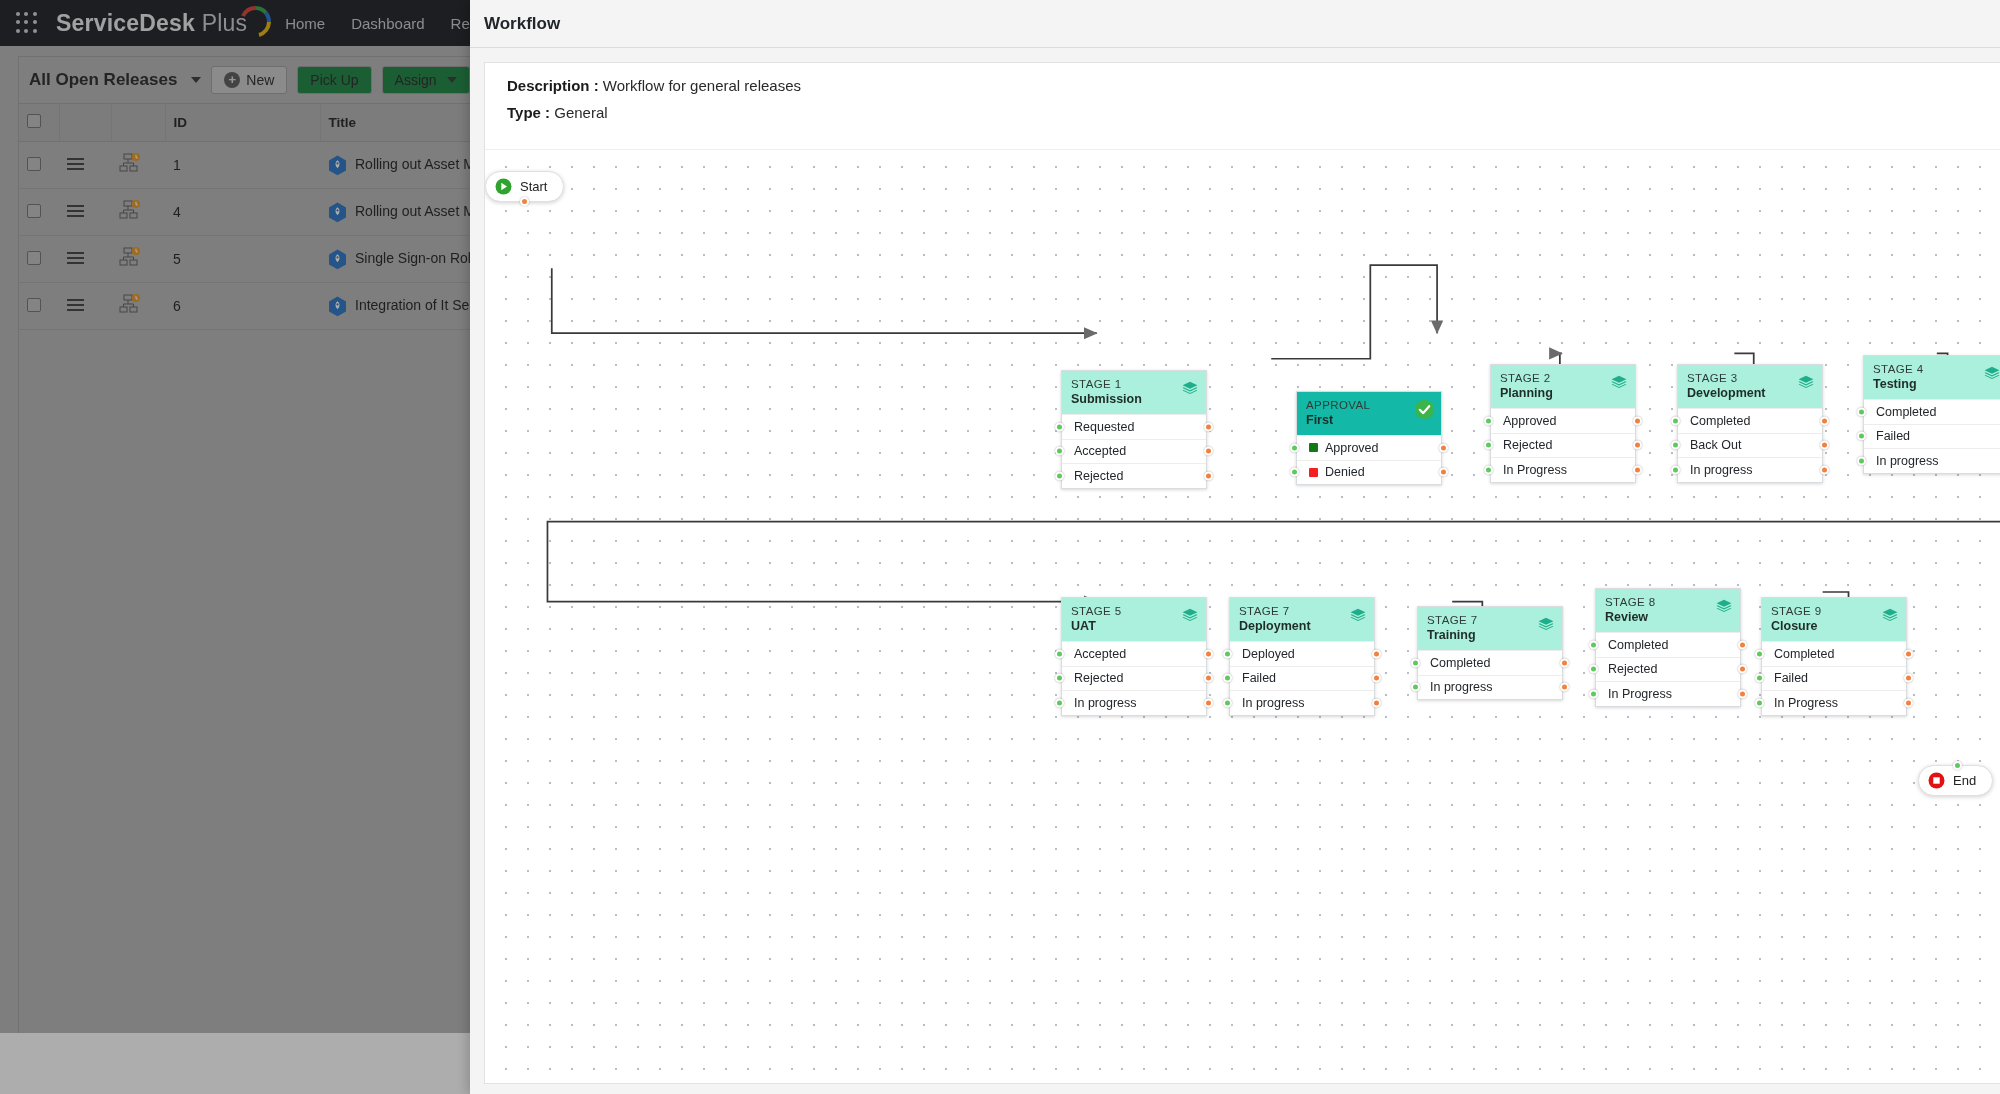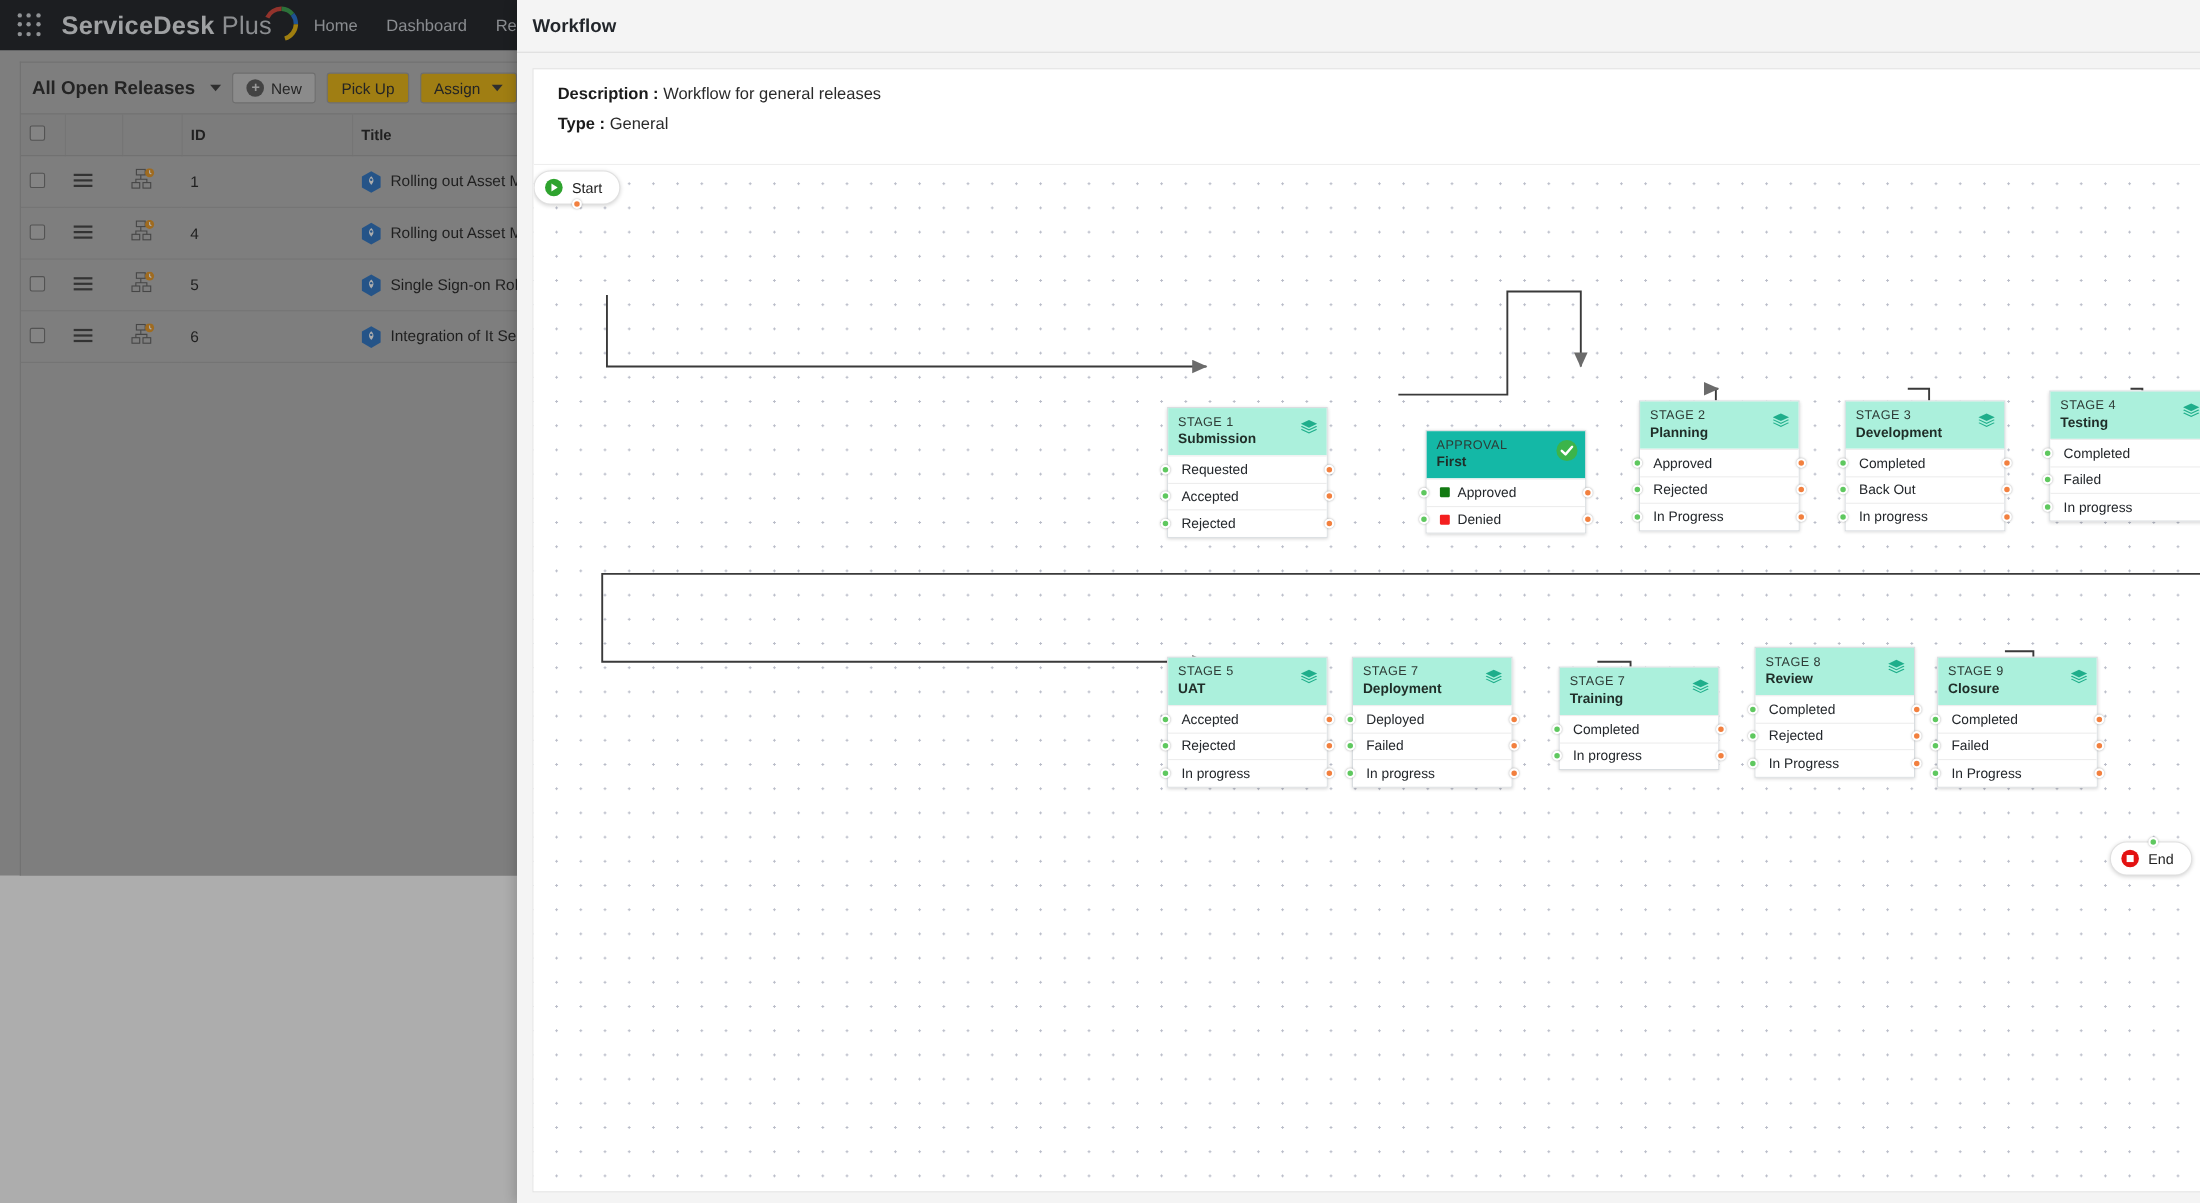--- a/index.html
+++ b/index.html
@@ -5,21 +5,21 @@
   * { box-sizing: border-box; margin: 0; padding: 0; }
   html, body { width: 2000px; height: 1094px; overflow: hidden; }
   body {
     font-family: "Liberation Sans", sans-serif;
     background: #ffffff;
     position: relative;
   }
 
   
   #app-backdrop {
-    position: absolute; left: 0; top: 0; width: 600px; height: 796px;
+    position: absolute; left: 0; top: 0; width: 600px; height: 1033px;
     overflow: hidden;
   }
   #app-dim {
     position: absolute; left: 0; top: 0; width: 600px; height: 1094px;
     background: rgba(40,40,40,0.38);
     z-index: 50; pointer-events: none;
   }
 
   .topbar {
     height: 46px; background: #16191d; display: flex; align-items: center;
@@ -42,21 +42,21 @@
   .doc-icon { width:26px; height:26px; border:1px solid #8d8d8d; background:#cfcfcf;
      border-radius:2px; position:relative; display:flex;align-items:center;justify-content:center;}
   .apptab { background:#c6c6c6; border:1px solid #9a9a9a; border-radius:3px;
      padding: 4px 12px; font-size:13.5px; color:#1a1a1a; font-weight:600; white-space:nowrap;}
 
   .listarea { background:#b3b3b3; padding: 10px 0 0 18px; height: calc(1094px - 46px - 36px); }
   .listpanel { background:#b3b3b3; border:1px solid #9e9e9e; border-bottom:none; height:100%; }
   .listtoolbar { display:flex; align-items:center; gap: 10px; height:46px; padding: 0 10px; }
   .lt-title { font-size:17px; font-weight:bold; color:#222; }
   .caret { width:0;height:0;border-left:5px solid transparent;border-right:5px solid transparent;border-top:6px solid #333; margin-left:4px;}
-  .lt-btn { border:1px solid #9a9a9a; background:#eab308; border-radius:3px; padding:5px 12px;
+  .lt-btn { border:1px solid #9a9a9a; background:#15803d; border-radius:3px; padding:5px 12px;
       font-size:14px; color:#222; display:flex; align-items:center; gap:6px; white-space:nowrap;}
   .lt-btn.primary { background:#c9c9c9; }
   .plus-circle { width:16px;height:16px;border-radius:50%;background:#555;color:#ddd;
       font-size:13px; line-height:15px; text-align:center; font-weight:bold;}
 
   table.rel { width:100%; border-collapse:collapse; }
   table.rel th { background:#b0b0b0; font-size:13.5px; text-align:left; color:#1c1c1c;
       padding:10px 8px; border-top:1px solid #9e9e9e; border-bottom:1px solid #9e9e9e;
       border-right:1px solid #a5a5a5; font-weight:bold;}
   table.rel td { font-size:14px; color:#1a1a1a; padding:11px 8px;
@@ -345,21 +345,21 @@
             <path d="M898,424 L926,424 L926,458 L926,458"></path>
 
             <path d="M1072,434 L1082,434 L1082,464 L1104,464"></path>
 
             <path d="M1242,415 L1266,415 L1266,474 L1270,474"></path>
 
             <path d="M1430,424 L1460,424 L1460,625 L1460,625"></path>
           </g>
         </svg>
 
-        <div class="pill" id="start-pill" style="left:0px;top:5px;">
+        <div class="pill" id="start-pill" style="left:0px;top:21px;">
           <span class="pdot" style="left:34px;bottom:-5px;background:#f2803f;"></span>
           <svg width="17" height="17" viewBox="0 0 17 17">
             <circle cx="8.5" cy="8.5" r="8" fill="#2ea32e"></circle>
             <path d="M6.3 4.8 L12 8.5 L6.3 12.2 z" fill="#fff"></path>
           </svg>
           <span>Start</span>
         </div>
 
         <div class="pill" id="end-pill" style="left:1433px;top:615px;">
           <span class="pdot" style="left:34px;top:-5px;background:#5fc85f;"></span>

